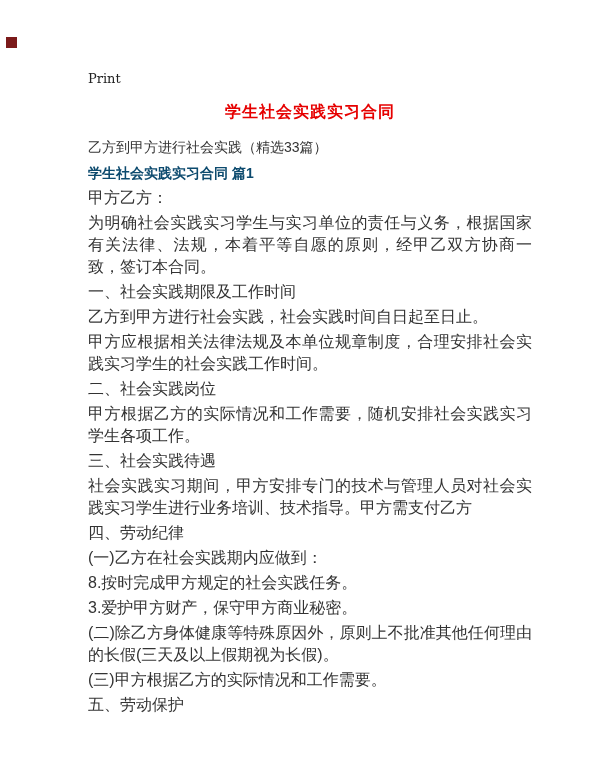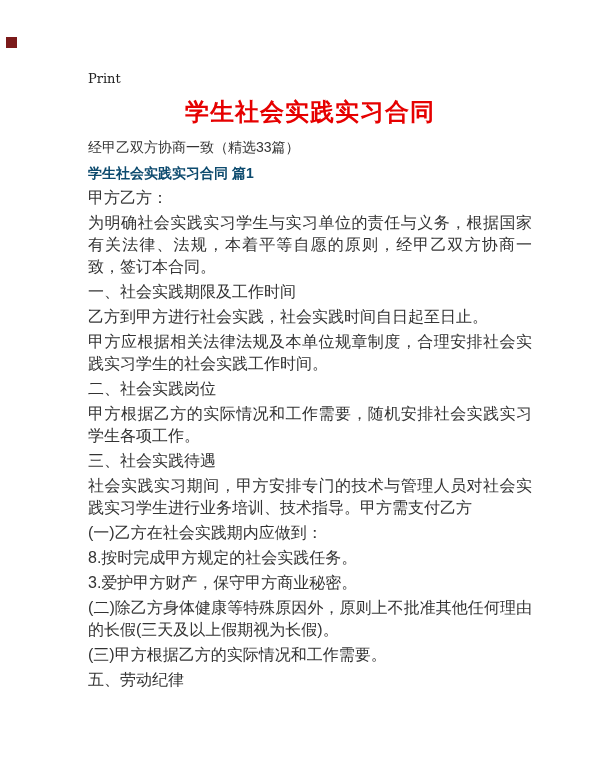--- a/index.html
+++ b/index.html
@@ -34,21 +34,21 @@
     color: #222222;
     line-height: 15px;
     margin: 0 0 13px 0;
     cursor: pointer;
     background: none;
     border: none;
     padding: 0;
   }
   .doc-title {
     margin: 0 0 11px 0;
-    font-size: 24px;
+    font-size: 16px;
     font-weight: bold;
     line-height: 26px;
     text-align: center;
     letter-spacing: 1px;
   }
   .doc-subtitle {
     margin: 6px 0 4px 0;
     font-size: 14px;
     font-weight: normal;
     line-height: 22px;
@@ -74,35 +74,36 @@
 <body>
 
 <div class="corner-marker" style="background-color: rgb(123, 26, 26);"></div>
 
 <div class="page">
 
   <button class="print-btn">Print</button>
 
   <h1 class="doc-title" style="color: rgb(230, 0, 0);">学生社会实践实习合同</h1>
 
-  <p class="doc-subtitle">经甲乙双方协商一致（精选33篇）</p>
+  <p class="doc-subtitle">乙方到甲方进行社会实践（精选33篇）</p>
 
   <h2 class="article-heading">学生社会实践实习合同 篇1</h2>
 
   <div class="doc-body">
     <p>甲方乙方：</p>
     <p>为明确社会实践实习学生与实习单位的责任与义务，根据国家有关法律、法规，本着平等自愿的原则，经甲乙双方协商一致，签订本合同。</p>
     <p>一、社会实践期限及工作时间</p>
     <p>乙方到甲方进行社会实践，社会实践时间自日起至日止。</p>
     <p>甲方应根据相关法律法规及本单位规章制度，合理安排社会实践实习学生的社会实践工作时间。</p>
     <p>二、社会实践岗位</p>
     <p>甲方根据乙方的实际情况和工作需要，随机安排社会实践实习学生各项工作。</p>
     <p>三、社会实践待遇</p>
     <p>社会实践实习期间，甲方安排专门的技术与管理人员对社会实践实习学生进行业务培训、技术指导。甲方需支付乙方</p>
+    <p>四、劳动纪律</p>
     <p>(一)乙方在社会实践期内应做到：</p>
     <p>8.按时完成甲方规定的社会实践任务。</p>
     <p>3.爱护甲方财产，保守甲方商业秘密。</p>
     <p>(二)除乙方身体健康等特殊原因外，原则上不批准其他任何理由的长假(三天及以上假期视为长假)。</p>
     <p>(三)甲方根据乙方的实际情况和工作需要。</p>
-    <p>五、劳动纪律</p>
+    <p>五、劳动保护</p>
   </div>
 
 </div>
 
 </body></html>

